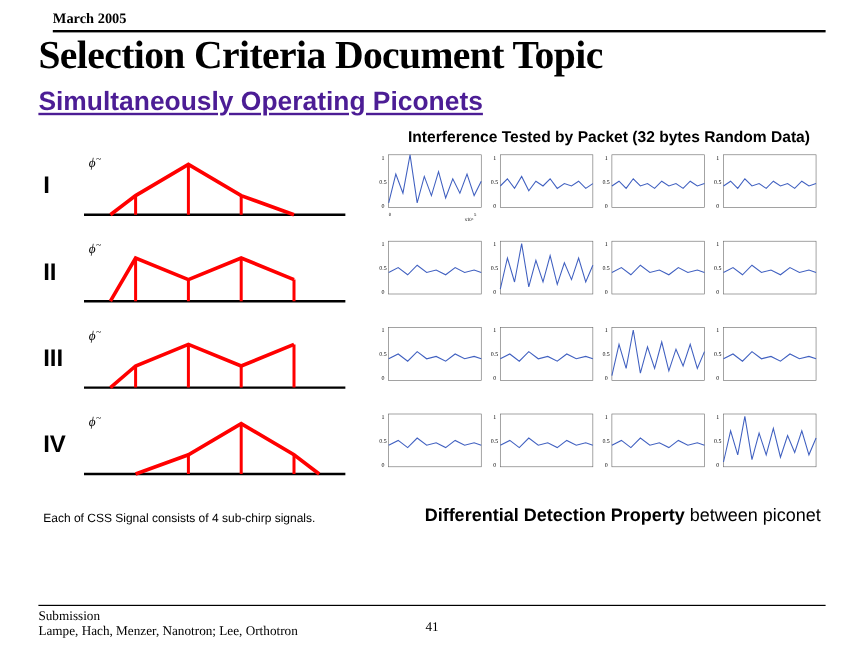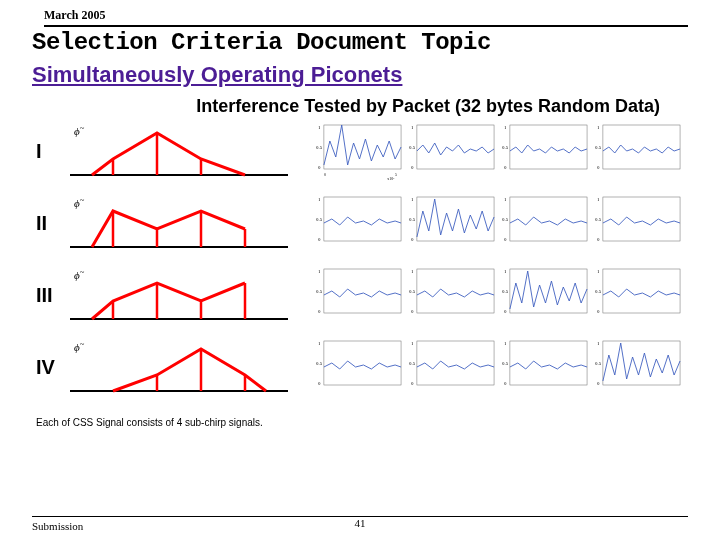--- a/index.html
+++ b/index.html
@@ -16,40 +16,40 @@
     display: flex;
     justify-content: space-between;
     padding: 8px 32px 2px 32px;
     font-size: 12px;
     font-weight: bold;
     border-bottom: 2px solid #000;
     margin: 0 32px;
   }
   .header-row { padding-left:0; padding-right:0;margin-left:44px; }
   .main-title {
-    font-family: Liberation Mono, monospace;
+    font-family: Liberation Serif, serif;
     font-weight: 900;
-    font-size: 24px;
+    font-size: 33px;
     padding: 2px 32px 6px 32px;
     letter-spacing: -0.5px;
   }
   .subtitle {
     font-family: Verdana, Geneva, sans-serif;
     font-weight: 900;
     font-size: 22px;
     color: #4c1d95;
     text-decoration: underline;
     padding: 0 32px 4px 32px;
   }
   .test-label {
     font-family: Arial, Helvetica, sans-serif;
     font-weight: bold;
-    font-size: 18px;
+    font-size: 13px;
     text-align: right;
-    padding-right: 60px;
+    padding-right: 45px;
     margin-top: 4px;
     margin-bottom: 2px;
   }
   .plots-area {
     display: flex;
     flex-direction: column;
     padding: 0 36px 0 36px;
     gap: 8px;
   }
   .plot-row {
@@ -351,18 +351,22 @@
             <text x="2" y="48" font-size="5">0</text>
           </svg>
       </div>
     </div>
   </div>
 
 </div>
 
 <div class="captions">
   <div class="left-caption">Each of CSS Signal consists of 4 sub-chirp signals.</div>
+  <div class="right-caption">
+    <span class="bold">Differential Detection Property</span><span> between piconet</span>
+  </div>
 </div>
 
 <div class="page-num">41</div>
 <div class="footer">
   <span class="sub">Submission</span>
+  <span class="authors">Lampe, Hach, Menzer, Nanotron; Lee, Orthotron</span>
 </div>
 
 </body></html>

